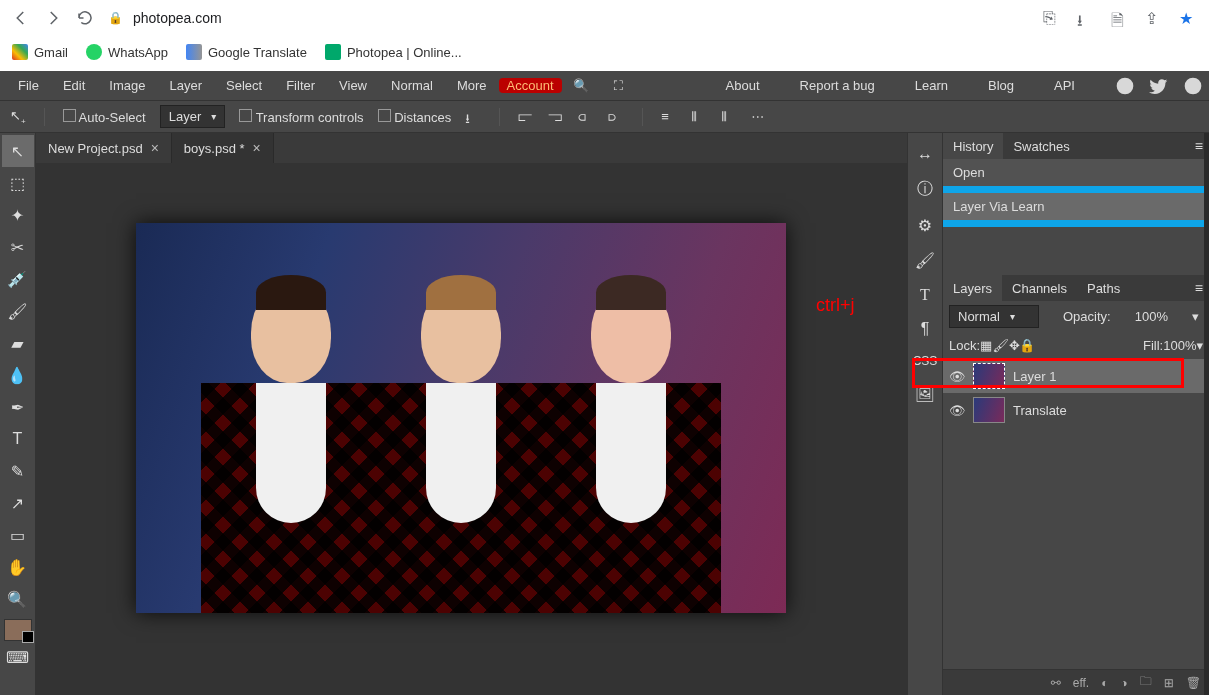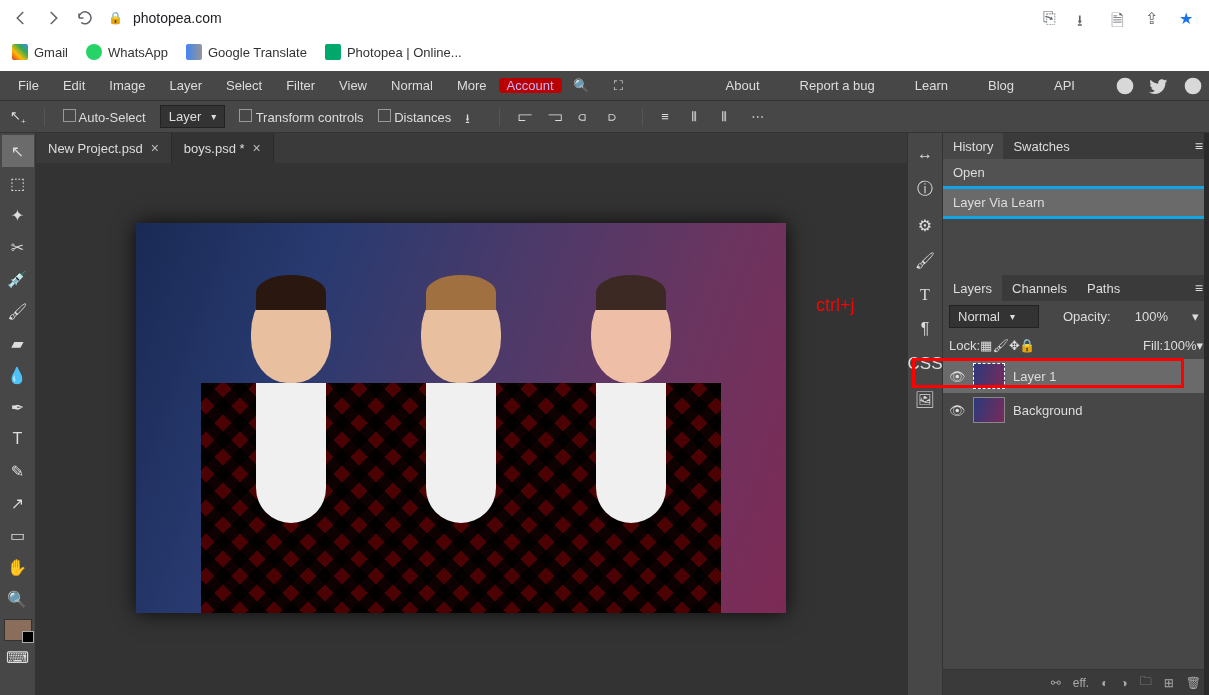--- a/index.html
+++ b/index.html
@@ -17,21 +17,21 @@
 .bk-icon { width: 16px; height: 16px; display: inline-block; }
 .gm { background: linear-gradient(45deg,#d93025,#fbbc04,#34a853,#4285f4); border-radius: 2px; }
 .wa { background: #25d366; border-radius: 50%; }
 .gt { background: linear-gradient(90deg,#4285f4,#959595); border-radius: 2px; }
 .pp { background: #00a86b; border-radius: 2px; }
 
 
 .app { position: absolute; top: 71px; left: 0; right: 0; bottom: 0; background: #474747; color: #ddd; font-size: 14px; }
 .menubar { height: 30px; background: #474747; border-bottom: 1px solid #333; display: flex; align-items: center; padding: 0 6px; }
 .menu-item { padding: 0 12px; cursor: pointer; font-size: 13px; }
-.menu-item.account { background: #bb0000; color: #c4b5fd; padding: 0 8px; border-radius: 4px; }
+.menu-item.account { background: #bb0000; color: #fdba74; padding: 0 8px; border-radius: 4px; }
 .menubar-right { margin-left: auto; display: flex; align-items: center; gap: 16px; }
 .social { display: flex; gap: 14px; margin-left: 12px; }
 .social-icon { width: 20px; height: 20px; fill: #d8d8d8; cursor: pointer; }
 
 .optionsbar { height: 32px; background: #474747; border-bottom: 1px solid #333; display: flex; align-items: center; padding: 0 10px; gap: 14px; font-size: 13px; }
 .checkbox { width: 13px; height: 13px; border: 1px solid #999; display: inline-block; }
 .dropdown { background: #333; border: 1px solid #222; padding: 3px 8px; display: flex; align-items: center; gap: 6px; }
 .opt-icon { width: 16px; height: 16px; display: inline-block; }
 
 .workspace { position: absolute; top: 62px; left: 0; right: 0; bottom: 0; display: flex; }
@@ -63,21 +63,21 @@
 .annotation { position: absolute; left: 816px; top: 295px; color: #ff0000; font-size: 18px; font-family: Liberation Sans, sans-serif; }
 .highlight-box { position: absolute; pointer-events: none; border: 3px solid #ff0000; }
 
 .sidetools { width: 36px; background: #474747; border-left: 1px solid #333; border-right: 1px solid #333; display: flex; flex-direction: column; align-items: center; padding-top: 4px; }
 
 .panels { width: 266px; background: #474747; display: flex; flex-direction: column; }
 .panel-tabs { height: 26px; background: #3a3a3a; display: flex; align-items: center; }
 .ptab { padding: 0 10px; height: 100%; display: flex; align-items: center; cursor: pointer; font-size: 13px; }
 .ptab.active { background: #474747; }
 .hist-list { height: 116px; background: #474747; }
-.hist-item { padding: 6px 10px; font-size: 13px; border-bottom: 3px solid #0ea5e9; cursor: pointer; background: #525252; }
+.hist-item { padding: 6px 10px; font-size: 13px; border-bottom: 7px solid #0ea5e9; cursor: pointer; background: #525252; }
 .hist-item.sel { background: #6a6a6a; }
 .layers-header { height: 30px; display: flex; align-items: center; gap: 24px; padding: 0 6px; font-size: 13px; }
 .layers-lock { height: 28px; display: flex; align-items: center; gap: 0; padding: 0 6px; font-size: 13px; }
 .layer-list { flex: 1; background: #474747; }
 .layer { display: flex; align-items: center; gap: 8px; padding: 4px 6px; font-size: 13px; cursor: pointer; }
 .layer.sel { background: #6a6a6a; }
 .eye { width: 16px; text-align: center; }
 .thumb { width: 32px; height: 26px; background: linear-gradient(110deg,#2a3a7a,#7a2a5a); border: 1px solid #888; }
 .thumb.dashed { border: 1px dashed #fff; }
 .layers-footer { height: 26px; background: #3a3a3a; display: flex; align-items: center; justify-content: flex-end; gap: 12px; padding: 0 8px; border-top: 1px solid #333; }
@@ -251,21 +251,21 @@
       </div>
     </div>
 
     <div class="sidetools">
       <div class="si">↔</div>
       <div class="si">ⓘ</div>
       <div class="si">⚙</div>
       <div class="si">🖌</div>
       <div class="si" style="font-family:serif">T</div>
       <div class="si">¶</div>
-      <div class="si" style="font-size:17px">CSS</div>
+      <div class="si" style="font-size:12px">CSS</div>
       <div class="si">🖼</div>
     </div>
 
     <div class="panels">
       <div class="panel-tabs">
         <span class="ptab active">History</span>
         <span class="ptab">Swatches</span>
         <span class="panel-menu">≡</span>
       </div>
       <div class="hist-list">
@@ -297,21 +297,21 @@
       </div>
       <div class="layer-list">
         <div class="layer sel">
           <span class="eye">👁</span>
           <span class="thumb dashed"></span>
           <span>Layer 1</span>
         </div>
         <div class="layer">
           <span class="eye">👁</span>
           <span class="thumb"></span>
-          <span>Background</span>
+          <span>Translate</span>
         </div>
       </div>
       <div class="layers-footer">
         <span class="mini">⚯</span>
         <span class="mini">eff.</span>
         <span class="mini">◐</span>
         <span class="mini">◑</span>
         <span class="mini">🗀</span>
         <span class="mini">⊞</span>
         <span class="mini">🗑</span>

